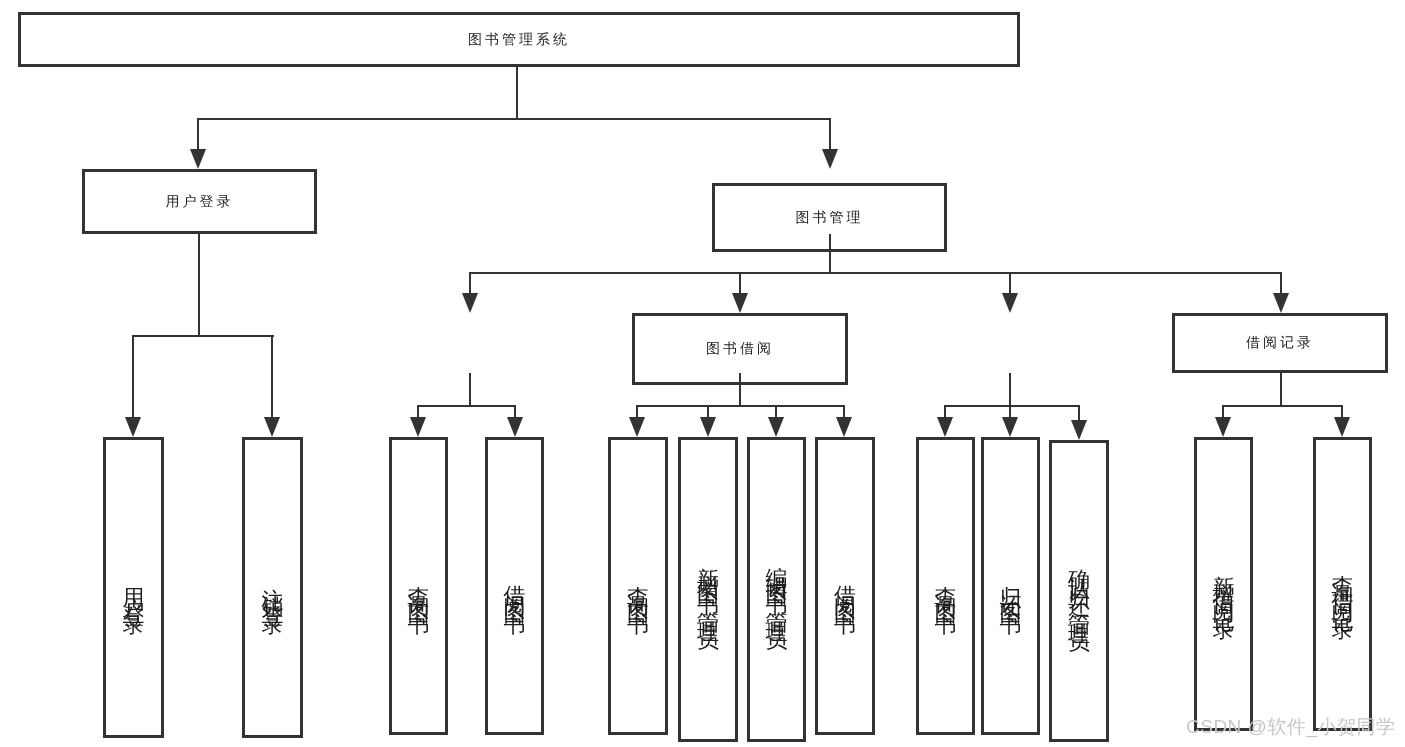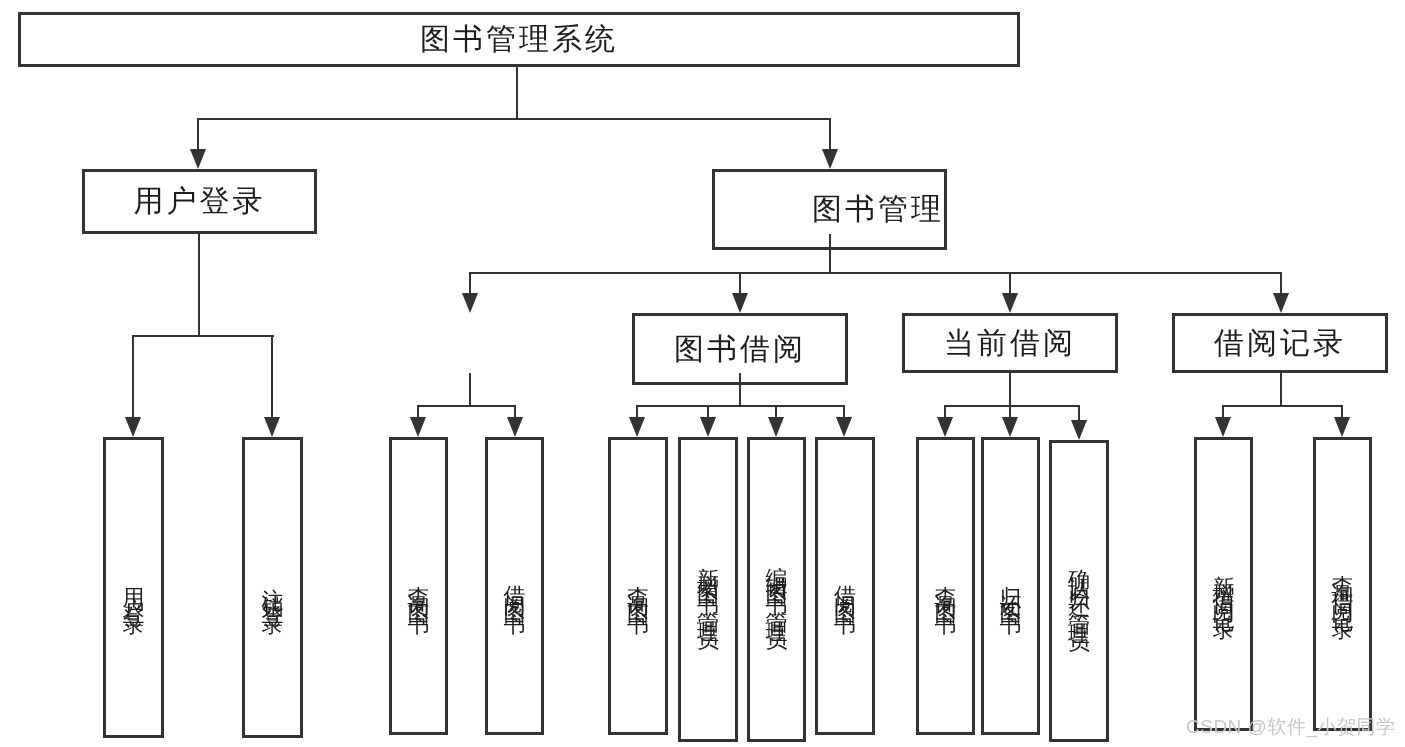--- a/index.html
+++ b/index.html
@@ -4,21 +4,21 @@
 <style>
   html,body{margin:0;padding:0;background:#ffffff;}
   .stage{
     position:relative;width:1405px;height:747px;background:#ffffff;
     font-family:"Liberation Sans","DejaVu Sans",sans-serif;overflow:hidden;
   }
   .node{
     position:absolute;box-sizing:border-box;border:3px solid #333333;background:#ffffff;
     display:flex;align-items:center;justify-content:center;color:#1d1d1d;
   }
-  .node.h{font-size:30px;letter-spacing:3px;white-space:nowrap;}
+  .node.h{font-size:14px;letter-spacing:3px;white-space:nowrap;}
   .node.v span{
     writing-mode:vertical-rl;font-size:22px;letter-spacing:9px;line-height:1;
     display:block;
   }
   .ln{position:absolute;background:#333333;}
   .ar{
     position:absolute;width:0;height:0;
     border-left:8px solid transparent;border-right:8px solid transparent;
     border-top:20px solid #333333;
   }
@@ -39,21 +39,21 @@
   <div class="ln" style="left:516px;top:67px;width:2px;height:53px;"></div>
   <div class="ln" style="left:197px;top:118px;width:634px;height:2px;"></div>
   <div class="ln" style="left:197px;top:118px;width:2px;height:35px;"></div>
   <div class="ln" style="left:829px;top:118px;width:2px;height:35px;"></div>
   <div class="ar" style="left:190px;top:149px;"></div>
   <div class="ar" style="left:822px;top:149px;"></div>
 
   <div class="node h" style="left:82px;top:169px;width:235px;height:65px;">
     <span>用户登录</span>
   </div>
-  <div class="node h" style="left:712px;top:169px;width:235px;height:81px;justify-content:flex-end;">
+  <div class="node h" style="left:712px;top:183px;width:235px;height:69px;">
     <span>图书管理</span>
   </div>
 
   <div class="ln" style="left:198px;top:234px;width:2px;height:103px;"></div>
   <div class="ln" style="left:132px;top:335px;width:142px;height:2px;"></div>
   <div class="ln" style="left:132px;top:335px;width:2px;height:85px;"></div>
   <div class="ln" style="left:271px;top:335px;width:2px;height:85px;"></div>
   <div class="ar" style="left:125px;top:417px;"></div>
   <div class="ar" style="left:264px;top:417px;"></div>
 
@@ -63,23 +63,20 @@
   <div class="ln" style="left:739px;top:272px;width:2px;height:24px;"></div>
   <div class="ln" style="left:1009px;top:272px;width:2px;height:24px;"></div>
   <div class="ln" style="left:1280px;top:272px;width:2px;height:24px;"></div>
   <div class="ar" style="left:462px;top:293px;"></div>
   <div class="ar" style="left:732px;top:293px;"></div>
   <div class="ar" style="left:1002px;top:293px;"></div>
   <div class="ar" style="left:1273px;top:293px;"></div>
 
   <div class="node h" style="left:632px;top:313px;width:216px;height:72px;">
     <span>图书借阅</span>
-  </div>
-  <div class="node h" style="left:902px;top:313px;width:216px;height:60px;">
-    <span>当前借阅</span>
   </div>
   <div class="node h" style="left:1172px;top:313px;width:216px;height:60px;">
     <span>借阅记录</span>
   </div>
 
   <div class="ln" style="left:469px;top:373px;width:2px;height:34px;"></div>
   <div class="ln" style="left:417px;top:405px;width:99px;height:2px;"></div>
   <div class="ln" style="left:417px;top:405px;width:2px;height:14px;"></div>
   <div class="ln" style="left:514px;top:405px;width:2px;height:14px;"></div>
   <div class="ar" style="left:410px;top:417px;"></div>

